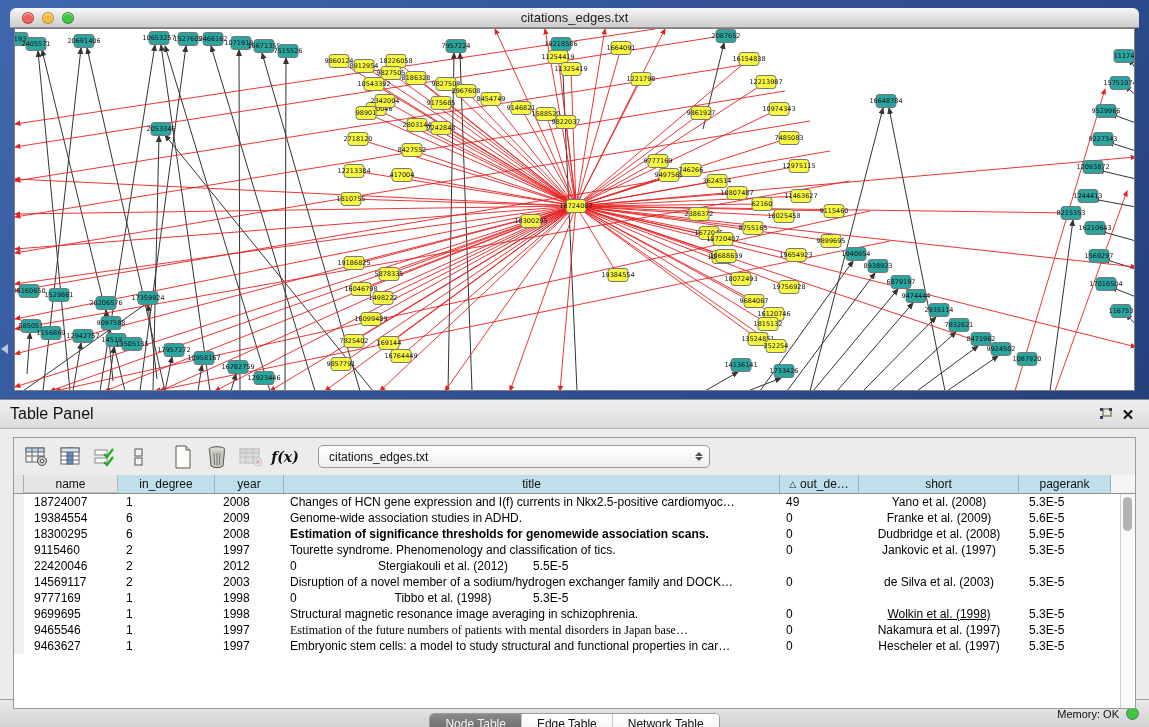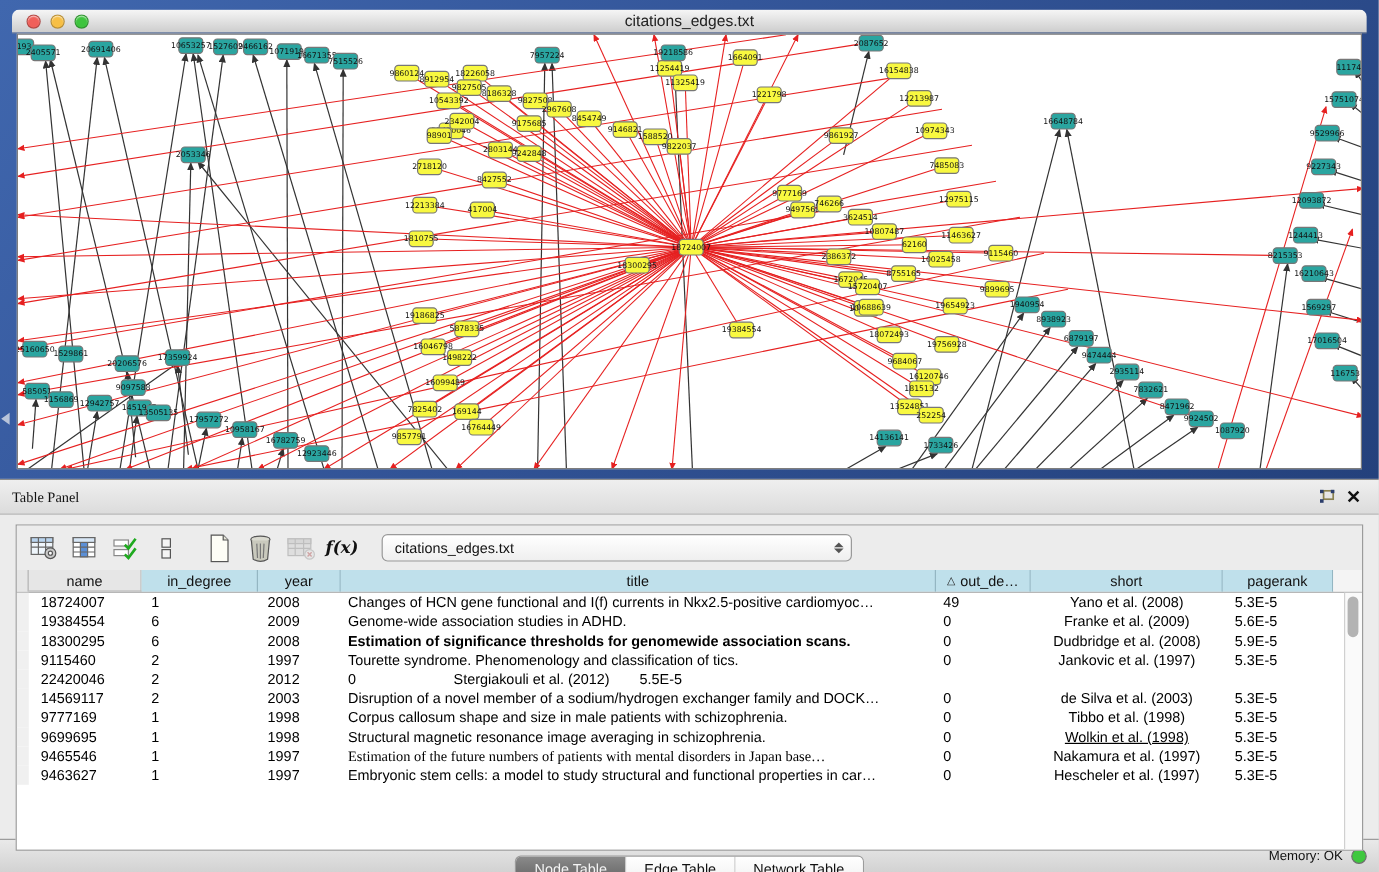--- a/index.html
+++ b/index.html
@@ -11,21 +11,21 @@
   .titlebar { height:20px; border-radius:6px 6px 0 0; background:linear-gradient(#f6f6f6,#cdcdcd); border-bottom:1px solid #8f8f8f; position:relative; display:flex; align-items:center; }
   .lights { position:absolute; left:12px; top:4px; display:flex; gap:8px; }
   .light { width:12px; height:12px; border-radius:50%; border:1px solid rgba(0,0,0,.25); box-shadow:inset 0 1px 1px rgba(255,255,255,.6); }
   .win-title { width:100%; text-align:center; font-size:13px; color:#222; }
   .net-body { margin:0 4px; height:363px; background:#ffffff; border:1px solid #7d7d7d; overflow:hidden; }
   svg#net-svg { display:block; }
   .sash-arrow { position:absolute; left:1px; top:344px; width:0; height:0; border-top:5px solid transparent; border-bottom:5px solid transparent; border-right:7px solid #cfd6e4; opacity:.85; }
 
   
   .panel-header { height:30px; background:linear-gradient(#efefef,#dcdcdc); border-top:1px solid #8d8d8d; border-bottom:1px solid #b5b5b5; display:flex; align-items:center; padding:0 10px; }
-  .panel-title { font-size:12px; color:#111;font-family:Liberation Serif, serif; }
+  .panel-title { font-size:16px; color:#111; }
   .panel-header .spacer { flex:1; }
   .ph-btn { width:22px; height:18px; display:flex; align-items:center; justify-content:center; cursor:default; }
   .close-x { font-size:15px; font-weight:bold; color:#111; line-height:1; }
 
   .panel-body { height:270px; background:#ececec; padding-top:8px; }
   .table-frame { position:relative; margin:0 13px; height:272px; border:1px solid #9b9b9b; background:#ffffff; overflow:hidden; }
   .toolbar { height:37px; background:#ececec; display:flex; align-items:center; padding-left:8px; }
   .tb-icon { width:30px; height:26px; display:flex; align-items:center; justify-content:center; margin-right:4px; }
   .fx { font-family:"DejaVu Serif", serif; font-style:italic; font-weight:bold; font-size:14px; color:#111; }
   .combo { margin-left:14px; width:392px; height:23px; border:1px solid #9a9a9a; border-radius:5px; background:linear-gradient(#ffffff,#efefef); display:flex; align-items:center; padding:0 6px 0 10px; font-size:12px; color:#111; box-shadow:inset 0 1px 0 #fff; }
@@ -843,21 +843,21 @@
             <span>pagerank</span>
           </div>
           <div class="hcell fill"></div>
         </div>
       <div id="grid-body">
           <div class="trow">
             <div class="tcell gutter" style="width: 10px;"></div>
             <div class="tcell c0" style="width: 94px;">18724007</div>
             <div class="tcell c1" style="width: 97px;">1</div>
             <div class="tcell c2" style="width: 69px;">2008</div>
-            <div class="tcell c3" style="width: 496px;">Changes of HCN gene functional and I(f) currents in Nkx2.5-positive cardiomyoc…</div>
+            <div class="tcell c3" style="width: 496px;">Changes of HCN gene expression and I(f) currents in Nkx2.5-positive cardiomyoc…</div>
             <div class="tcell c4" style="width: 79px;">49</div>
             <div class="tcell c5" style="width: 160px;">Yano et al. (2008)</div>
             <div class="tcell c6" style="width: 92px;">5.3E-5</div>
             <div class="tcell fill"></div>
           </div>
           <div class="trow">
             <div class="tcell gutter" style="width: 10px;"></div>
             <div class="tcell c0" style="width: 94px;">19384554</div>
             <div class="tcell c1" style="width: 97px;">6</div>
             <div class="tcell c2" style="width: 69px;">2009</div>
@@ -908,21 +908,20 @@
             <div class="tcell c4" style="width: 79px;">0</div>
             <div class="tcell c5" style="width: 160px;">de Silva et al. (2003)</div>
             <div class="tcell c6" style="width: 92px;">5.3E-5</div>
             <div class="tcell fill"></div>
           </div>
           <div class="trow">
             <div class="tcell gutter" style="width: 10px;"></div>
             <div class="tcell c0" style="width: 94px;">9777169</div>
             <div class="tcell c1" style="width: 97px;">1</div>
             <div class="tcell c2" style="width: 69px;">1998</div>
-            <div class="tcell c3" style="width: 496px;">Corpus callosum shape and size in male patients with schizophrenia.</div>
             <div class="tcell c4" style="width: 79px;">0</div>
             <div class="tcell c5" style="width: 160px;">Tibbo et al. (1998)</div>
             <div class="tcell c6" style="width: 92px;">5.3E-5</div>
             <div class="tcell fill"></div>
           </div>
           <div class="trow">
             <div class="tcell gutter" style="width: 10px;"></div>
             <div class="tcell c0" style="width: 94px;">9699695</div>
             <div class="tcell c1" style="width: 97px;">1</div>
             <div class="tcell c2" style="width: 69px;">1998</div>

